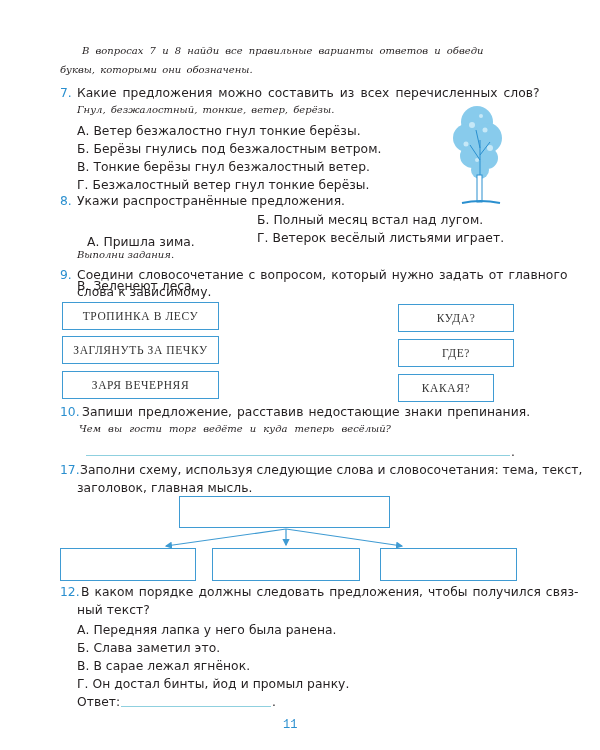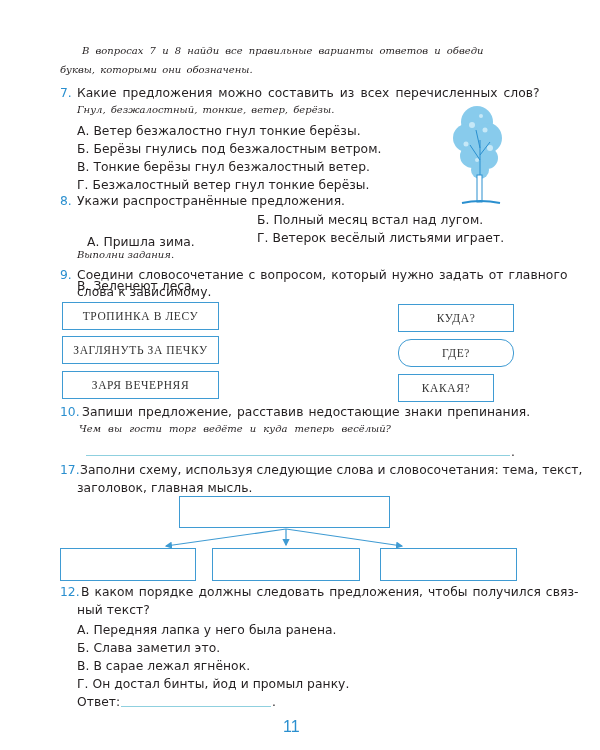--- a/index.html
+++ b/index.html
@@ -11,21 +11,21 @@
   .sans { font-family: "DejaVu Sans", sans-serif; font-size: 12.3px; letter-spacing: 0.05px; }
   .ital { font-family: "DejaVu Serif", "Liberation Serif", serif; font-style: italic; font-size: 10px; }
   .num { color: #2a8fcf; }
   .box {
     position: absolute; border: 1.6px solid #3f9bd3; box-sizing: border-box; background: #fff;
     display: flex; align-items: center; justify-content: center;
     font-family: "Liberation Serif", "DejaVu Serif", serif; font-size: 11.5px;
     letter-spacing: 0.6px; color: #333;
   }
   .line { position: absolute; border-bottom: 1px solid #8fd0df; height: 0; }
-  .pagenum { color: #2a8fcf; font-size: 16px; font-family: Liberation Sans, sans-serif; }
+  .pagenum { color: #2a8fcf; font-size: 12px; font-family: Liberation Mono, monospace; }
 </style>
 </head>
 <body>
 
 <div class="abs ital" style="left:82px;top:45px;word-spacing:3px;">В вопросах 7 и 8 найди все правильные варианты ответов и обведи</div>
 <div class="abs ital" style="left:60px;top:64px;word-spacing:2px;">буквы, которыми они обозначены.</div>
 
 <div class="abs sans num" style="left:60px;top:86px;">7.</div>
 <div class="abs sans" style="left:77px;top:86px;word-spacing:2px;">Какие предложения можно составить из всех перечисленных слов?</div>
 <div class="abs ital" style="left:77px;top:104px;word-spacing:2px;">Гнул, безжалостный, тонкие, ветер, берёзы.</div>
@@ -68,21 +68,21 @@
 
 <div class="abs sans num" style="left:60px;top:268px;">9.</div>
 <div class="abs sans" style="left:77px;top:268px;word-spacing:1px;">Соедини словосочетание с вопросом, который нужно задать от главного</div>
 <div class="abs sans" style="left:77px;top:285px;">слова к зависимому.</div>
 
 <div class="box" style="left:62px;top:302px;width:157px;height:28px;">ТРОПИНКА В ЛЕСУ</div>
 <div class="box" style="left:62px;top:336px;width:157px;height:28px;">ЗАГЛЯНУТЬ ЗА ПЕЧКУ</div>
 <div class="box" style="left:62px;top:371px;width:157px;height:28px;">ЗАРЯ ВЕЧЕРНЯЯ</div>
 
 <div class="box" style="left:398px;top:304px;width:116px;height:28px;">КУДА?</div>
-<div class="box" style="left:398px;top:339px;width:116px;height:28px;border-radius:13px;">ГДЕ?</div>
+<div class="box" style="left:398px;top:339px;width:116px;height:28px;">ГДЕ?</div>
 <div class="box" style="left:398px;top:374px;width:96px;height:28px;">КАКАЯ?</div>
 
 <div class="abs sans num" style="left:60px;top:405px;">10.</div>
 <div class="abs sans" style="left:82px;top:405px;word-spacing:1px;">Запиши предложение, расставив недостающие знаки препинания.</div>
 <div class="abs ital" style="left:79px;top:423px;word-spacing:4px;">Чем вы гости торг ведёте и куда теперь весёлый?</div>
 <div class="line" style="left:86px;top:455px;width:424px;"></div>
 <div class="abs sans" style="left:511px;top:445px;">.</div>
 
 <div class="abs sans num" style="left:60px;top:463px;">17.</div>
 <div class="abs sans" style="left:80px;top:463px;">Заполни схему, используя следующие слова и словосочетания: тема, текст,</div>

